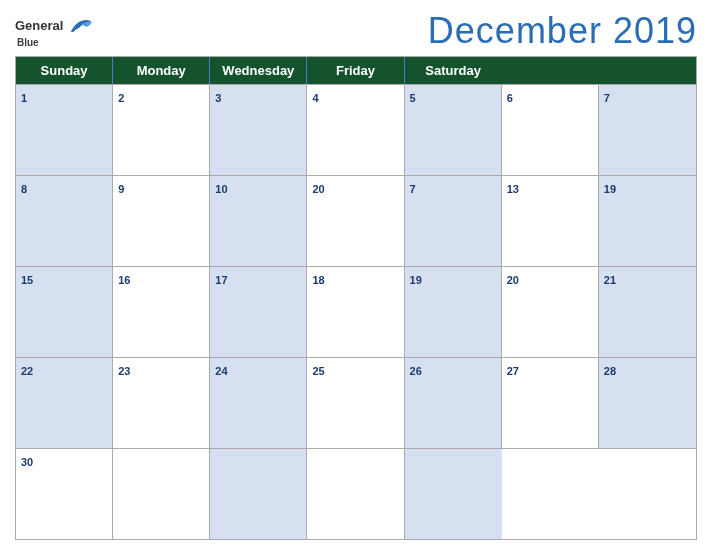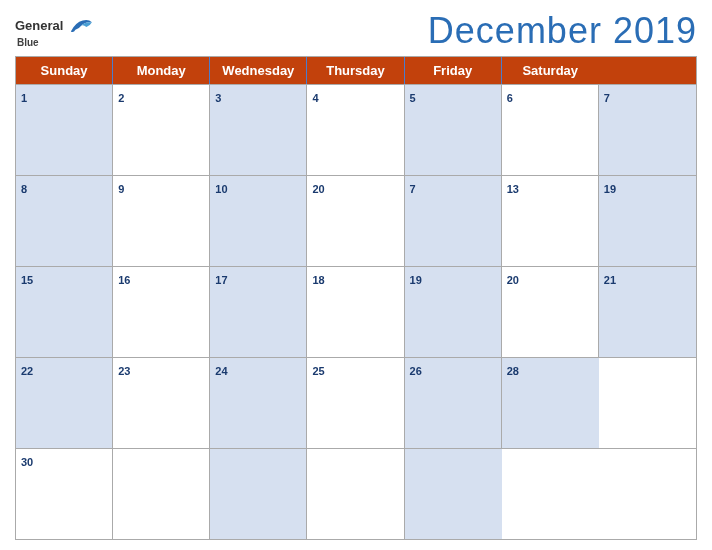--- a/index.html
+++ b/index.html
@@ -47,21 +47,21 @@
     }
     .calendar {
       flex: 1;
       display: flex;
       flex-direction: column;
       border: 1px solid #aaa;
     }
     .cal-header-row {
       display: grid;
       grid-template-columns: repeat(7, 1fr);
-      background: #c2410c;
+      background: #14532d;
     }
     .cal-header-cell {
       color: #fff;
       text-align: center;
       padding: 6px 2px;
       font-size: 13px;
       font-weight: 600;
       border-right: 1px solid #4a7ccc;
     }
     .cal-header-cell:last-child {
@@ -114,21 +114,20 @@
       <span style="font-size:10px;font-weight:bold;color:#404040;margin-left:2px;">Blue</span>
     </div>
     <div class="month-title">December 2019</div>
   </div>
 
   <div class="calendar">
     <div class="cal-header-row">
       <div class="cal-header-cell">Sunday</div>
       <div class="cal-header-cell">Monday</div>
       <div class="cal-header-cell">Wednesday</div>
-      <div class="cal-header-cell">Thursday</div>
       <div class="cal-header-cell">Friday</div>
       <div class="cal-header-cell">Saturday</div>
     </div>
     <div class="cal-body" id="cal-body">
     <div class="cal-week">
           <div class="cal-cell dark-bg"><span class="cal-date">1</span></div>
           <div class="cal-cell"><span class="cal-date">2</span></div>
           <div class="cal-cell dark-bg"><span class="cal-date">3</span></div>
           <div class="cal-cell"><span class="cal-date">4</span></div>
           <div class="cal-cell dark-bg"><span class="cal-date">5</span></div>
@@ -152,20 +151,21 @@
           <div class="cal-cell dark-bg"><span class="cal-date">19</span></div>
           <div class="cal-cell"><span class="cal-date">20</span></div>
           <div class="cal-cell dark-bg"><span class="cal-date">21</span></div>
         </div>
         <div class="cal-week">
           <div class="cal-cell dark-bg"><span class="cal-date">22</span></div>
           <div class="cal-cell"><span class="cal-date">23</span></div>
           <div class="cal-cell dark-bg"><span class="cal-date">24</span></div>
           <div class="cal-cell"><span class="cal-date">25</span></div>
           <div class="cal-cell dark-bg"><span class="cal-date">26</span></div>
+          <div class="cal-cell"><span class="cal-date">27</span></div>
           <div class="cal-cell dark-bg"><span class="cal-date">28</span></div>
         </div>
         <div class="cal-week">
           <div class="cal-cell"><span class="cal-date">30</span></div>
           <div class="cal-cell"></div>
           <div class="cal-cell dark-bg"></div>
           <div class="cal-cell"></div>
           <div class="cal-cell dark-bg"></div>
         </div>
       </div>

